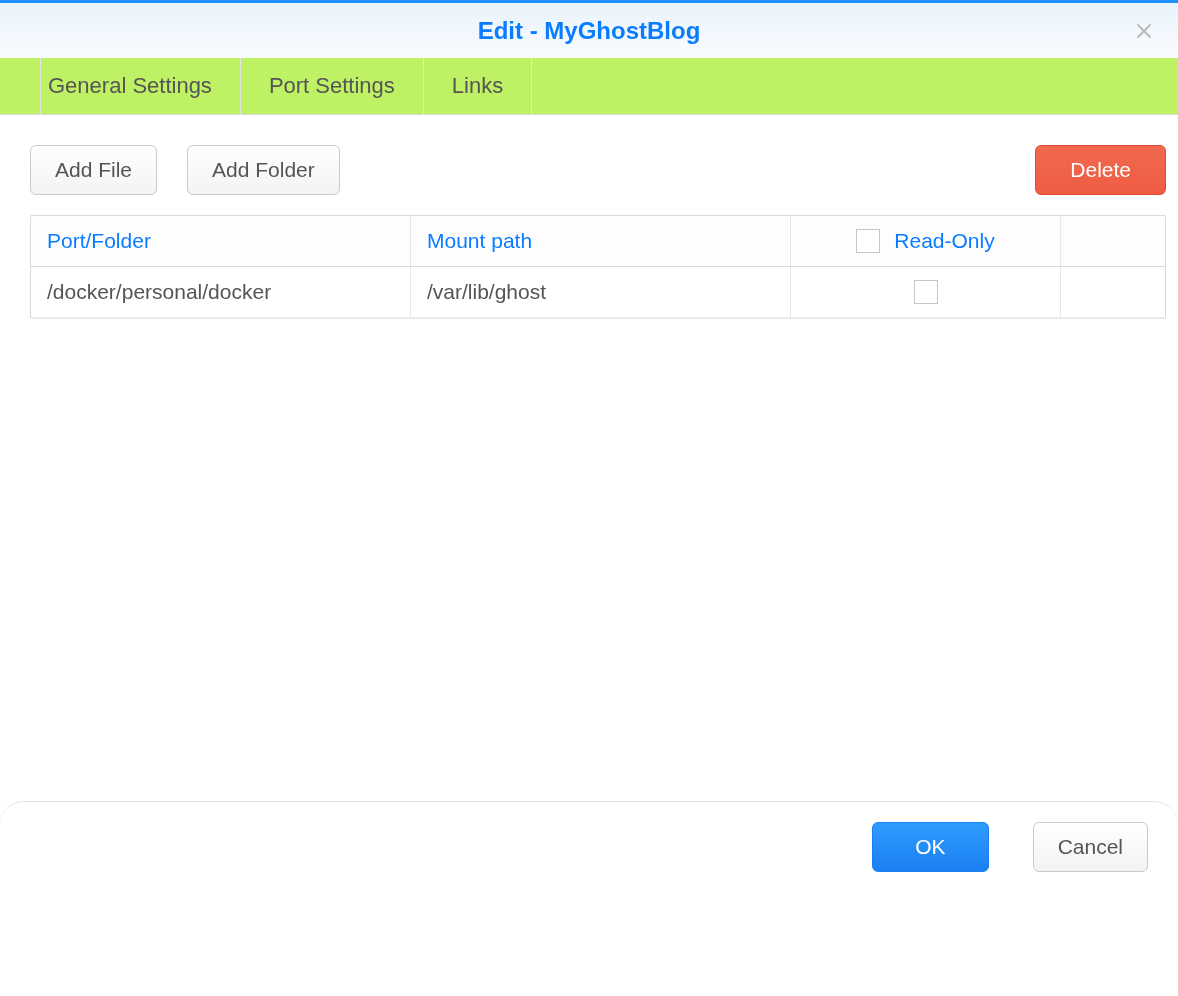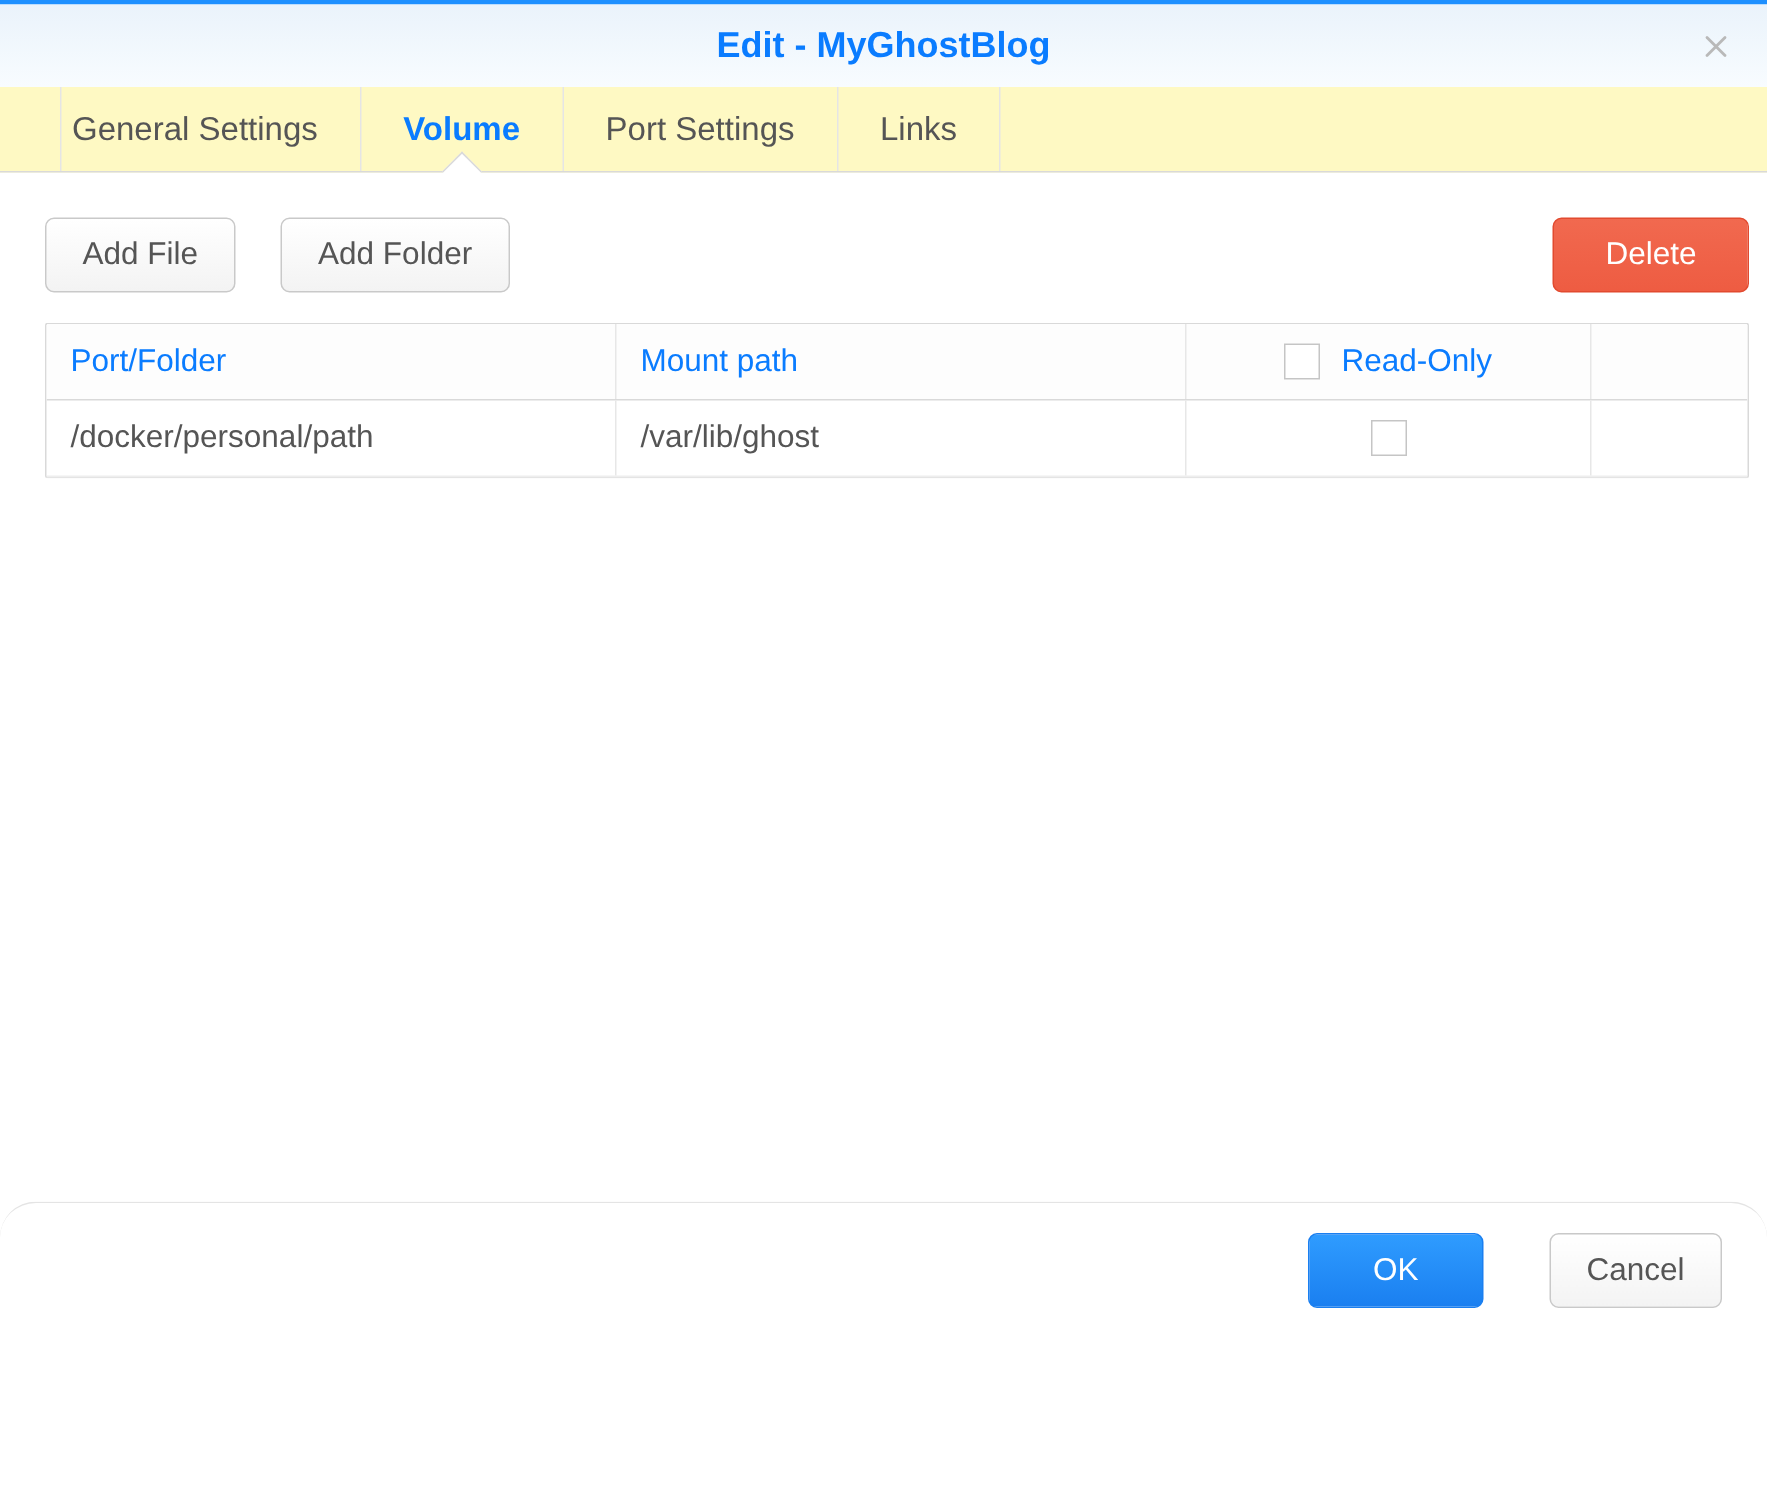--- a/index.html
+++ b/index.html
@@ -48,21 +48,21 @@
   }
   .close-icon svg { width: 18px; height: 18px; }
 
   .tabs {
     display: flex;
     align-items: stretch;
     height: 56px;
     padding: 0 20px;
     border-bottom: 1px solid #d9d9d9;
     position: relative;
-    background: #fef9c3;
+    background: #bef264;
     text-align: center;
   }
   .tabs::before {
     content: "";
     position: absolute;
     left: 40px;
     top: 0;
     bottom: 0;
     width: 1px;
     background: #e5e5e5;
@@ -204,21 +204,20 @@
     <div class="close-icon">
       <svg viewBox="0 0 24 24" fill="none" stroke="currentColor" stroke-width="2.5" stroke-linecap="round">
         <line x1="4" y1="4" x2="20" y2="20"></line>
         <line x1="20" y1="4" x2="4" y2="20"></line>
       </svg>
     </div>
   </div>
 
   <div class="tabs">
     <div class="tab">General Settings</div>
-    <div class="tab active">Volume</div>
     <div class="tab">Port Settings</div>
     <div class="tab">Links</div>
   </div>
 
   <div class="body">
 
     <div class="toolbar">
       <button class="btn">Add File</button>
       <button class="btn">Add Folder</button>
       <div class="spacer"></div>
@@ -230,21 +229,21 @@
         <div class="cell col-ff">Port/Folder</div>
         <div class="cell col-mp">Mount path</div>
         <div class="cell col-ro">
           <span class="checkbox"></span>
           <span>Read-Only</span>
         </div>
         <div class="cell col-end"></div>
       </div>
 
       <div class="grid-row">
-        <div class="cell col-ff">/docker/personal/path</div>
+        <div class="cell col-ff">/docker/personal/docker</div>
         <div class="cell col-mp">/var/lib/ghost</div>
         <div class="cell col-ro">
           <span class="checkbox"></span>
         </div>
         <div class="cell col-end"></div>
       </div>
     </div>
 
   </div>
 

